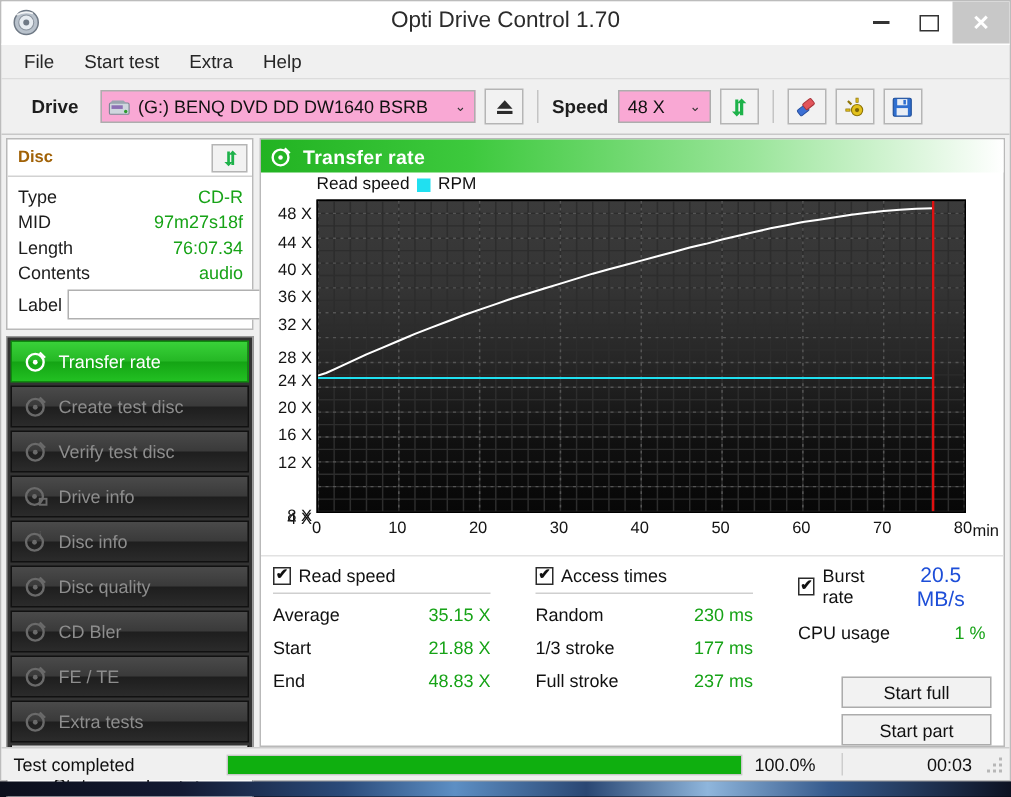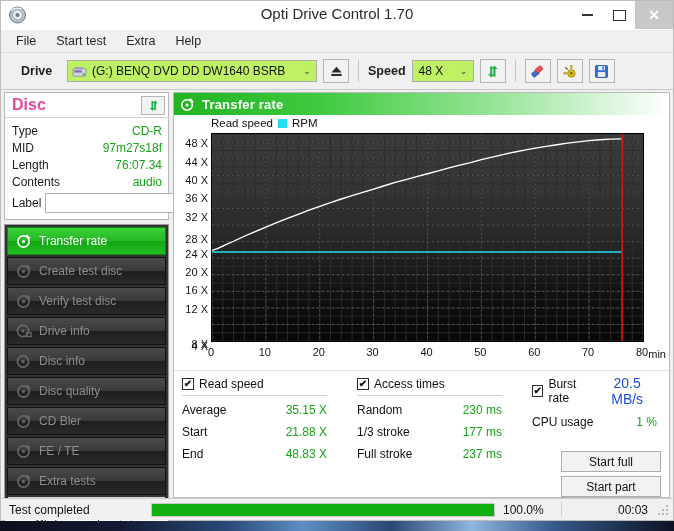--- a/index.html
+++ b/index.html
@@ -43,21 +43,21 @@
     gap:2px;
   }
   #menubar .mi{padding:2px 9px;font-size:12.5px;color:#262626;cursor:default;}
   
   #drivebar{
     height:36px;flex:0 0 36px;display:flex;align-items:center;
     background:#f0f0f0;border-bottom:1px solid #c8c8c8;padding:0 6px;gap:6px;
   }
   .lbl-bold{font-weight:bold;font-size:12.5px;color:#1d1d1d;}
   .combo{
-    height:22px;border:1px solid #adadad;background:#bef264;
+    height:22px;border:1px solid #adadad;background:#f9a8d4;
     display:flex;align-items:center;font-size:12px;color:#111;
     box-sizing:border-box;
   }
   .combo .cv{flex:1;padding-left:5px;white-space:nowrap;overflow:hidden;}
   .combo .carat{width:18px;text-align:center;font-size:9px;color:#333;}
   #driveCombo{width:250px;}
   #speedCombo{width:62px;}
   .tbtn{
     width:26px;height:24px;border:1px solid #b5b5b5;background:#f2f2f2;
     display:flex;align-items:center;justify-content:center;box-sizing:border-box;
@@ -66,21 +66,21 @@
   
   #content{flex:1;display:flex;min-height:0;background:#f0f0f0;padding:2px 3px 0 3px;box-sizing:border-box;}
   
   #left{width:165px;flex:0 0 165px;display:flex;flex-direction:column;}
   .panel{background:#ffffff;border:1px solid #b9b9b9;box-sizing:border-box;}
   #discPanel{padding:0;}
   .panel-head{
     display:flex;align-items:center;justify-content:space-between;
     height:24px;padding:0 3px 0 7px;border-bottom:1px solid #d2d2d2;
   }
-  .panel-head .ph-title{font-weight:bold;font-size:16px;color:#ec4899;}
+  .panel-head .ph-title{font-weight:bold;font-size:11px;color:#a16207;}
   .disc-rows{padding:4px 6px 5px 7px;}
   .drow{display:flex;justify-content:space-between;align-items:center;height:17px;font-size:12px;text-align:right;}
   .drow .k{color:#1c1c1c;}
   .drow .v{color:#17a317;}
   .labelrow{display:flex;align-items:center;gap:4px;margin-top:2px;height:22px;}
   .labelrow .k{color:#1c1c1c;font-size:12px;width:40px;}
   .txtin{flex:1;height:20px;border:1px solid #b0b0b0;background:#fff;box-sizing:border-box;}
   
   #navlist{margin-top:4px;background:#333;border:1px solid #9a9a9a;padding:2px;box-sizing:border-box;flex:1;display:flex;flex-direction:column;}
   .navbtn{

